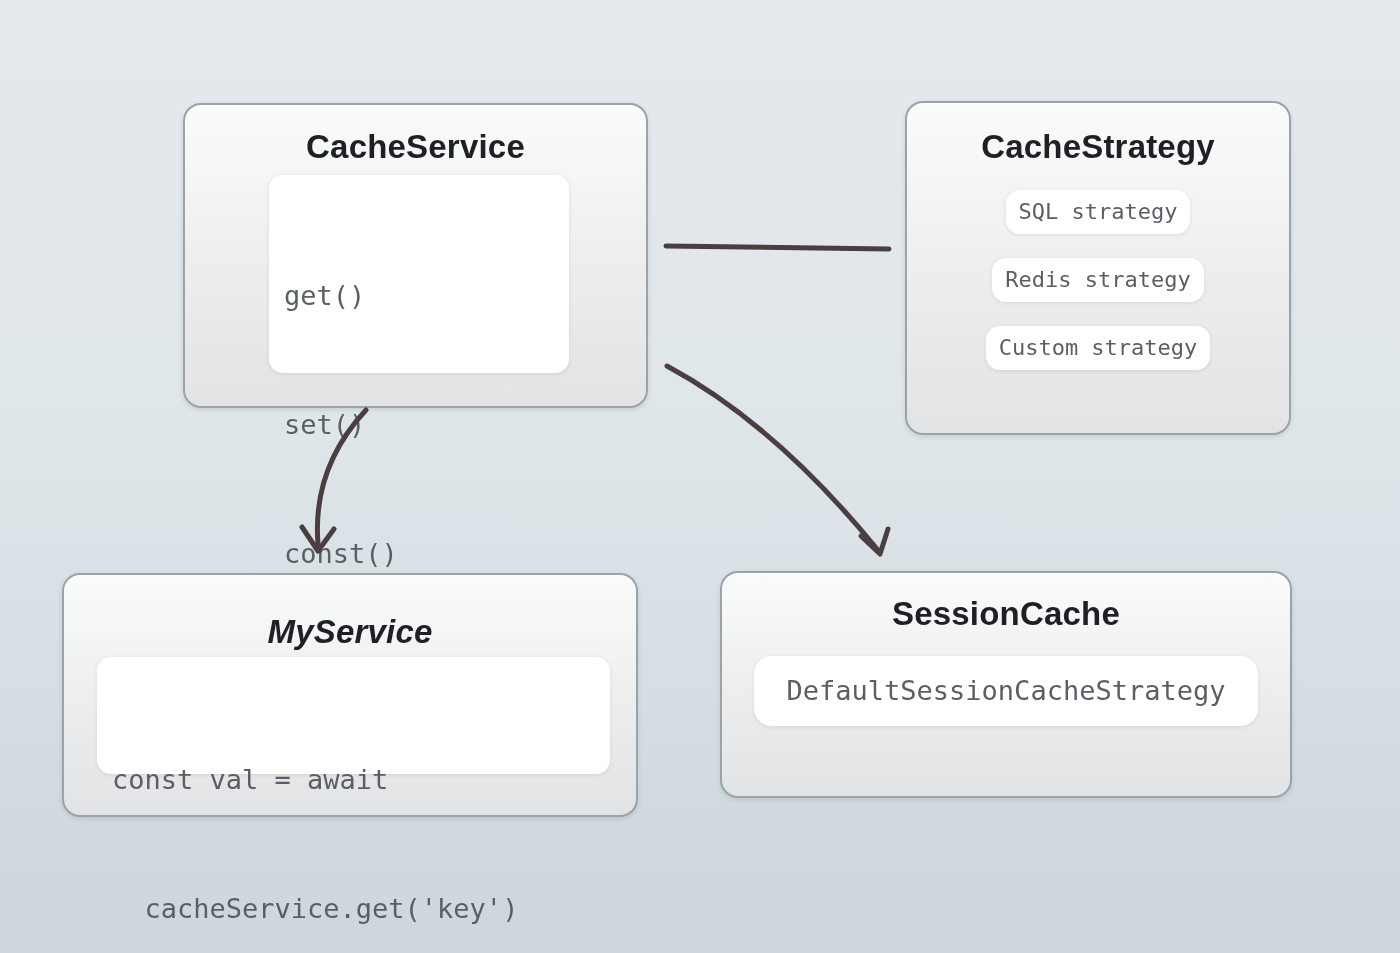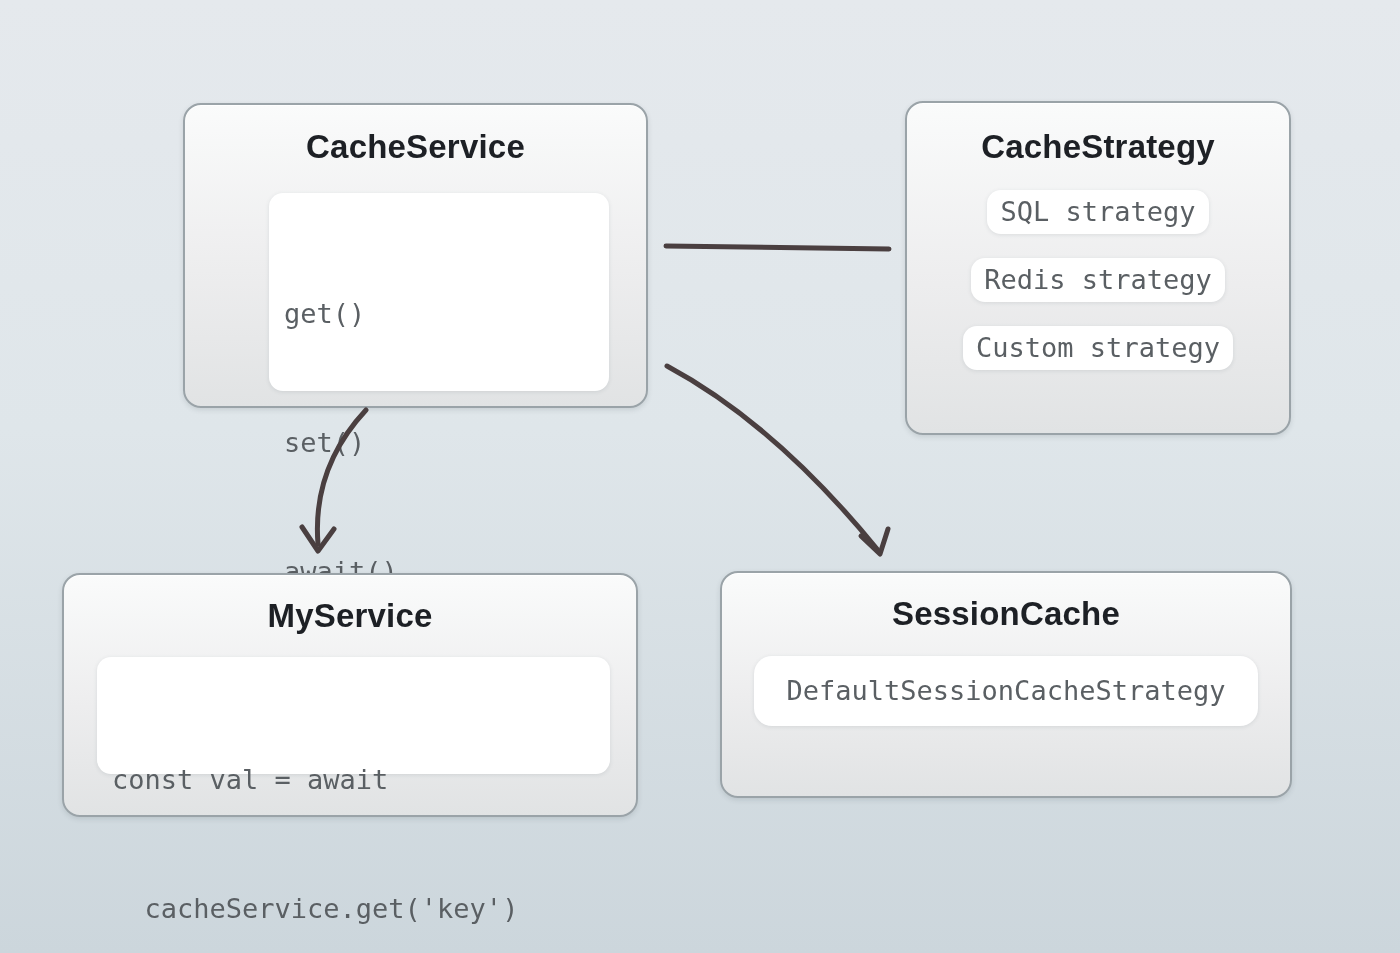--- a/index.html
+++ b/index.html
@@ -39,56 +39,56 @@
     text-align: center;
   }
 
   #node-cache-service   { left: 183px; top: 103px; width: 465px; height: 305px; }
   #node-cache-strategy  { left: 905px; top: 101px; width: 386px; height: 334px; }
   #node-my-service      { left:  62px; top: 573px; width: 576px; height: 244px; }
   #node-session-cache   { left: 720px; top: 571px; width: 572px; height: 227px; }
 
   #node-cache-service .node-title  { margin-top: 23px; }
   #node-cache-strategy .node-title { margin-top: 25px; }
-  #node-my-service .node-title     { margin-top: 22px; }
+  #node-my-service .node-title     { margin-top: 38px; font-style: italic; }
   #node-session-cache .node-title  { margin-top: 22px; }
 
   .code-panel {
     position: absolute;
     background: var(--panel-fill);
     border-radius: 14px;
     box-shadow: 0 1px 4px rgba(60,70,80,0.12);
     font-family: "DejaVu Sans Mono", monospace;
     font-size: 27px;
     color: var(--code-text);
     line-height: 43px;
     white-space: pre;
   }
   #node-cache-service .code-panel {
-    left: 84px; top: 88px; width: 340px; height: 198px;
+    left: 84px; top: 70px; width: 300px; height: 198px;
     padding: 13px 0 0 15px;
   }
   #node-my-service .code-panel {
     left: 33px; top: 82px; width: 513px; height: 117px;
     padding: 15px 0 0 15px;
   }
   #node-session-cache .code-panel {
     left: 32px; top: 83px; width: 504px; height: 70px;
     display: flex; align-items: center; justify-content: center;
     line-height: 30px;
     border-radius: 18px;
   }
 
   .pill-stack { margin-top: 24px; display: flex; flex-direction: column; align-items: center; gap: 24px; }
   .pill {
     background: var(--panel-fill);
     border-radius: 14px;
     box-shadow: 0 1px 4px rgba(60,70,80,0.12);
     font-family: "DejaVu Sans Mono", monospace;
-    font-size: 27px;
+    font-size: 22px;
     line-height: 30px;
     color: var(--code-text);
     padding: 7px 13px;
     white-space: pre;
   }
 
   svg.edges { position: absolute; left: 0; top: 0; pointer-events: none; }
   svg.edges path {
     stroke: var(--arrow);
     stroke-width: 5;
@@ -100,21 +100,21 @@
 </head>
 <body>
 
 <div class="canvas">
 
   <div class="node" id="node-cache-service">
     <div class="node-title">CacheService</div>
     <div class="code-panel">
       <div>get()</div>
       <div>set()</div>
-      <div>await()</div>
+      <div>const()</div>
       <div>invalidateTags()</div>
     </div>
   </div>
 
   <div class="node" id="node-cache-strategy">
     <div class="node-title">CacheStrategy</div>
     <div class="pill-stack">
       <div class="pill">SQL strategy</div>
       <div class="pill">Redis strategy</div>
       <div class="pill">Custom strategy</div>

